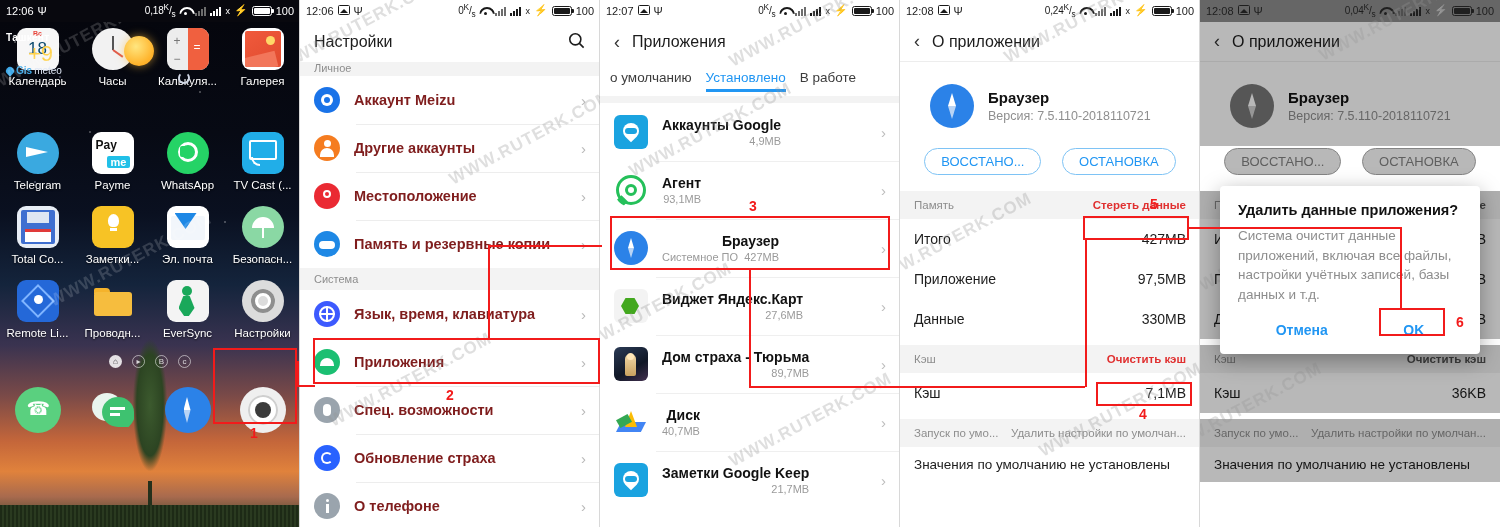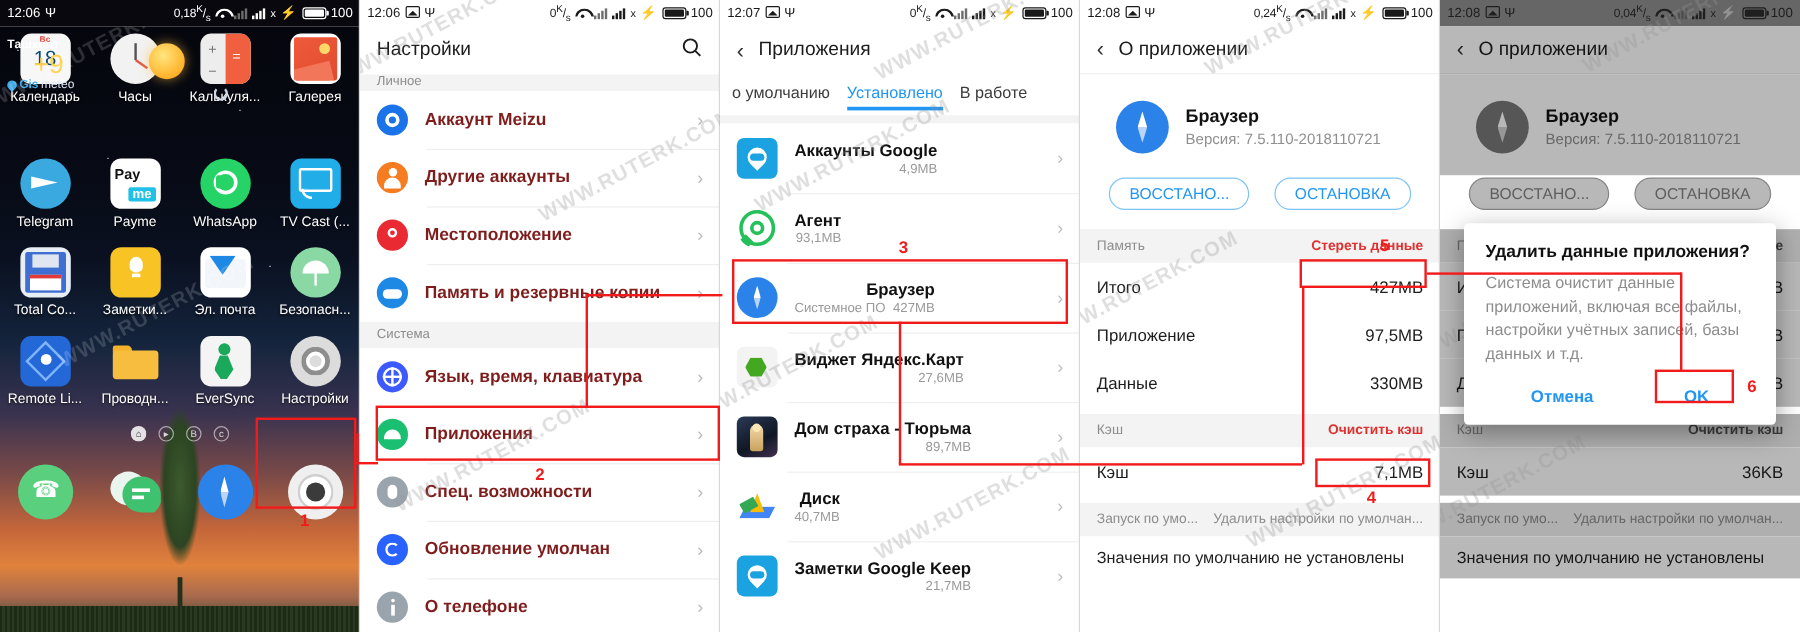--- a/index.html
+++ b/index.html
@@ -469,21 +469,21 @@
         <span class="r-ic" style="background:#9aa4ad">
           <i style="position:absolute;left:9px;top:7px;width:8px;height:12px;border-radius:4px;background:#fff;font-style:normal"></i>
         </span>
         <span class="txt">Спец. возможности</span>
         <span class="chev">›</span>
       </div>
       <div class="row">
         <span class="r-ic" style="background:#2962ff">
           <i style="position:absolute;left:7px;top:7px;width:12px;height:12px;border:2.5px solid #fff;border-radius:50%;border-right-color:transparent;font-style:normal"></i>
         </span>
-        <span class="txt">Обновление умолчан</span>
+        <span class="txt">Обновление страха</span>
         <span class="chev">›</span>
       </div>
       <div class="row">
         <span class="r-ic" style="background:#9aa4ad">
           <i style="position:absolute;left:11.5px;top:6px;width:3px;height:3px;border-radius:50%;background:#fff;font-style:normal"></i>
           <i style="position:absolute;left:11.5px;top:11px;width:3px;height:9px;background:#fff;font-style:normal"></i>
         </span>
         <span class="txt">О телефоне</span>
         <span class="chev">›</span>
       </div>

